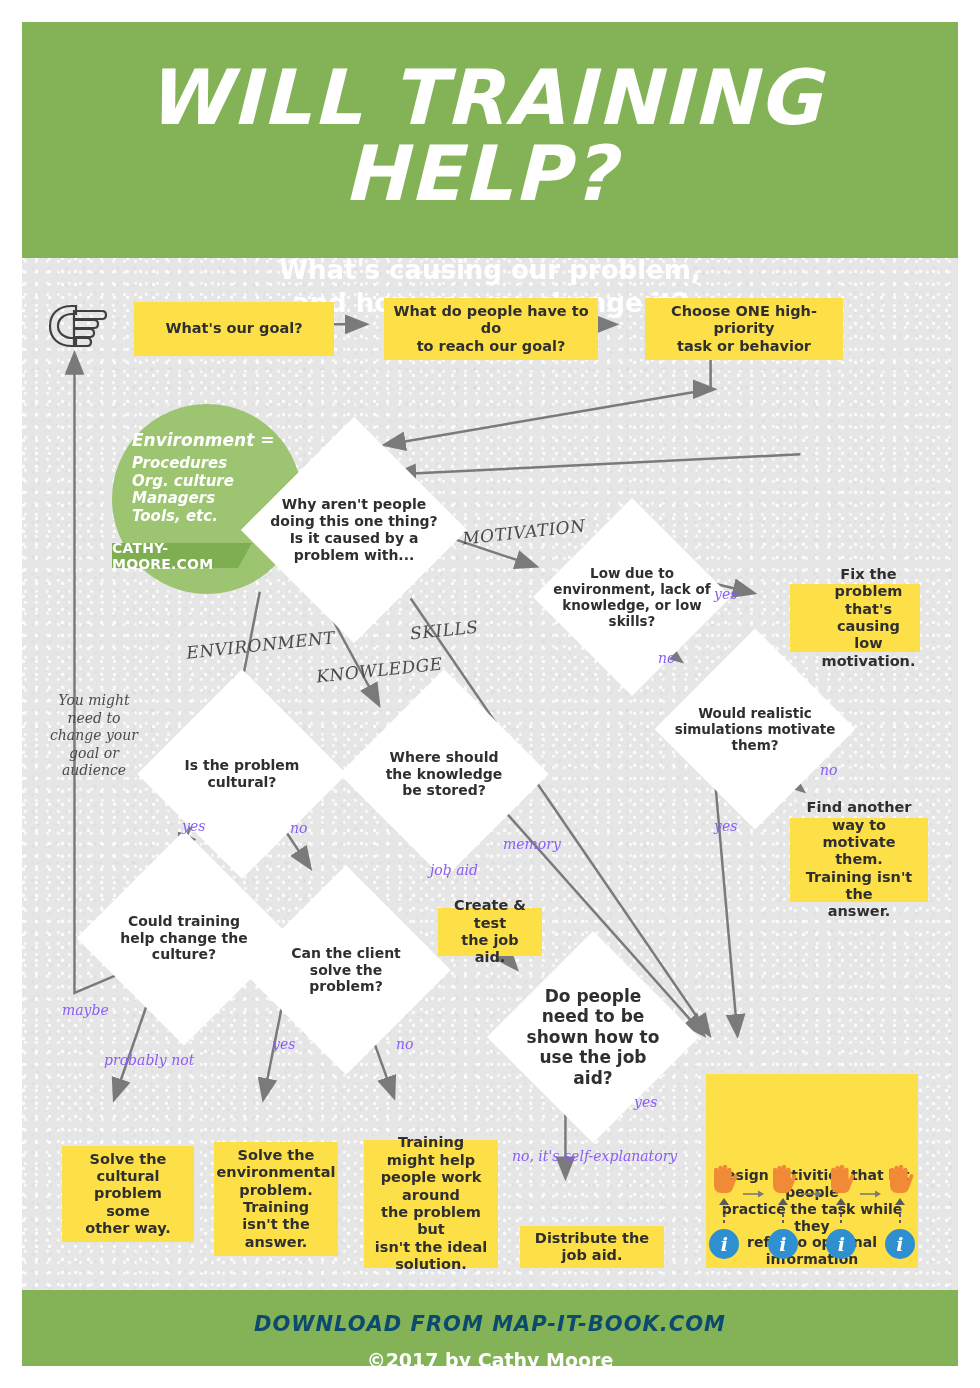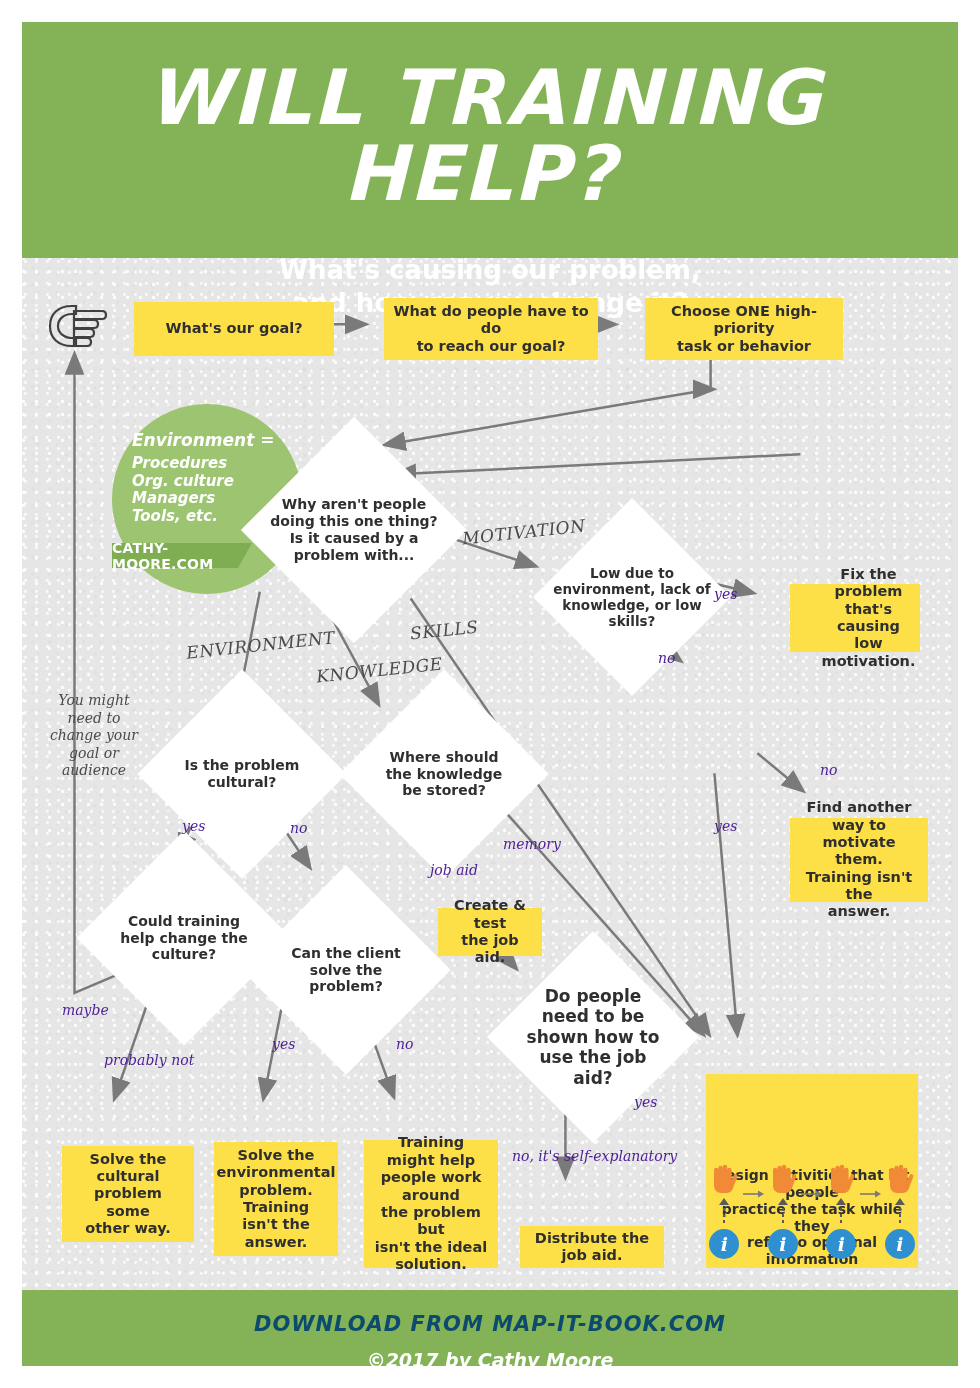--- a/index.html
+++ b/index.html
@@ -32,21 +32,21 @@
   }
   .subtitle{
     font-family:"DejaVu Sans",sans-serif;font-weight:bold;font-size:26px;line-height:1.25;
     margin:16px;padding-top:26px;color:#ffffff;
   }
   .footer-line1{
     font-family:"DejaVu Sans",sans-serif;font-style:italic;font-weight:bold;font-size:21px;
     letter-spacing:1px;margin:8px;padding-top:14px;color:#0c4a6e;
   }
   .footer-line2{
-    font-family:"DejaVu Sans",sans-serif;font-style:italic;font-weight:bold;font-size:19px;
+    font-family:"DejaVu Sans",sans-serif;font-weight:bold;font-size:19px;
     margin:0;padding-top:5px;color:#fff;
   }
 
   
   .node{
     position:absolute;background:#fde047;color:#2f2f2f;
     font-family:"DejaVu Sans",sans-serif;font-weight:600;
     display:flex;align-items:center;justify-content:center;text-align:center;
     box-sizing:border-box;line-height:1.2;
     box-shadow:0 0 0 0 rgba(0,0,0,0);
@@ -60,21 +60,21 @@
     background:#ffffff;transform:rotate(45deg);
   }
   .diamond .txt{
     position:absolute;left:-12%;top:0;width:124%;height:100%;
     display:flex;align-items:center;justify-content:center;text-align:center;
     font-family:"DejaVu Sans",sans-serif;font-weight:600;font-size:14px;color:#2f2f2f;
     line-height:1.2;
   }
   .label{
     position:absolute;font-family:"DejaVu Serif",serif;font-style:italic;
-    color:#4c1d95;font-size:14px;white-space:nowrap;
+    color:#8b5cf6;font-size:14px;white-space:nowrap;
   }
   .label.caps{
     font-size:17px;letter-spacing:.5px;color:#4a4a4a;
   }
   .multilabel{
     position:absolute;font-family:"DejaVu Serif",serif;font-style:italic;
     color:#4a4a4a;font-size:14px;text-align:center;line-height:1.25;
   }
 
   
@@ -326,20 +326,26 @@
   </div>
 
   <div class="diamond" style="left:562px;top:527px;width:140px;height:140px;">
     <div class="shape"></div>
     <div class="txt" style="white-space:pre-line;font-size:13.5px;">Low due to
 environment, lack of
 knowledge, or low
 skills?</div>
   </div>
 
+  <div class="diamond" style="left:684px;top:658px;width:142px;height:142px;">
+    <div class="shape"></div>
+    <div class="txt" style="white-space:pre-line;font-size:13.5px;">Would realistic
+simulations motivate
+them?</div>
+  </div>
 
   <div class="diamond" style="left:168px;top:700px;width:148px;height:148px;">
     <div class="shape"></div>
     <div class="txt" style="white-space:pre-line;">Is the problem
 cultural?</div>
   </div>
 
   <div class="diamond" style="left:370px;top:700px;width:148px;height:148px;">
     <div class="shape"></div>
     <div class="txt" style="white-space:pre-line;">Where should

